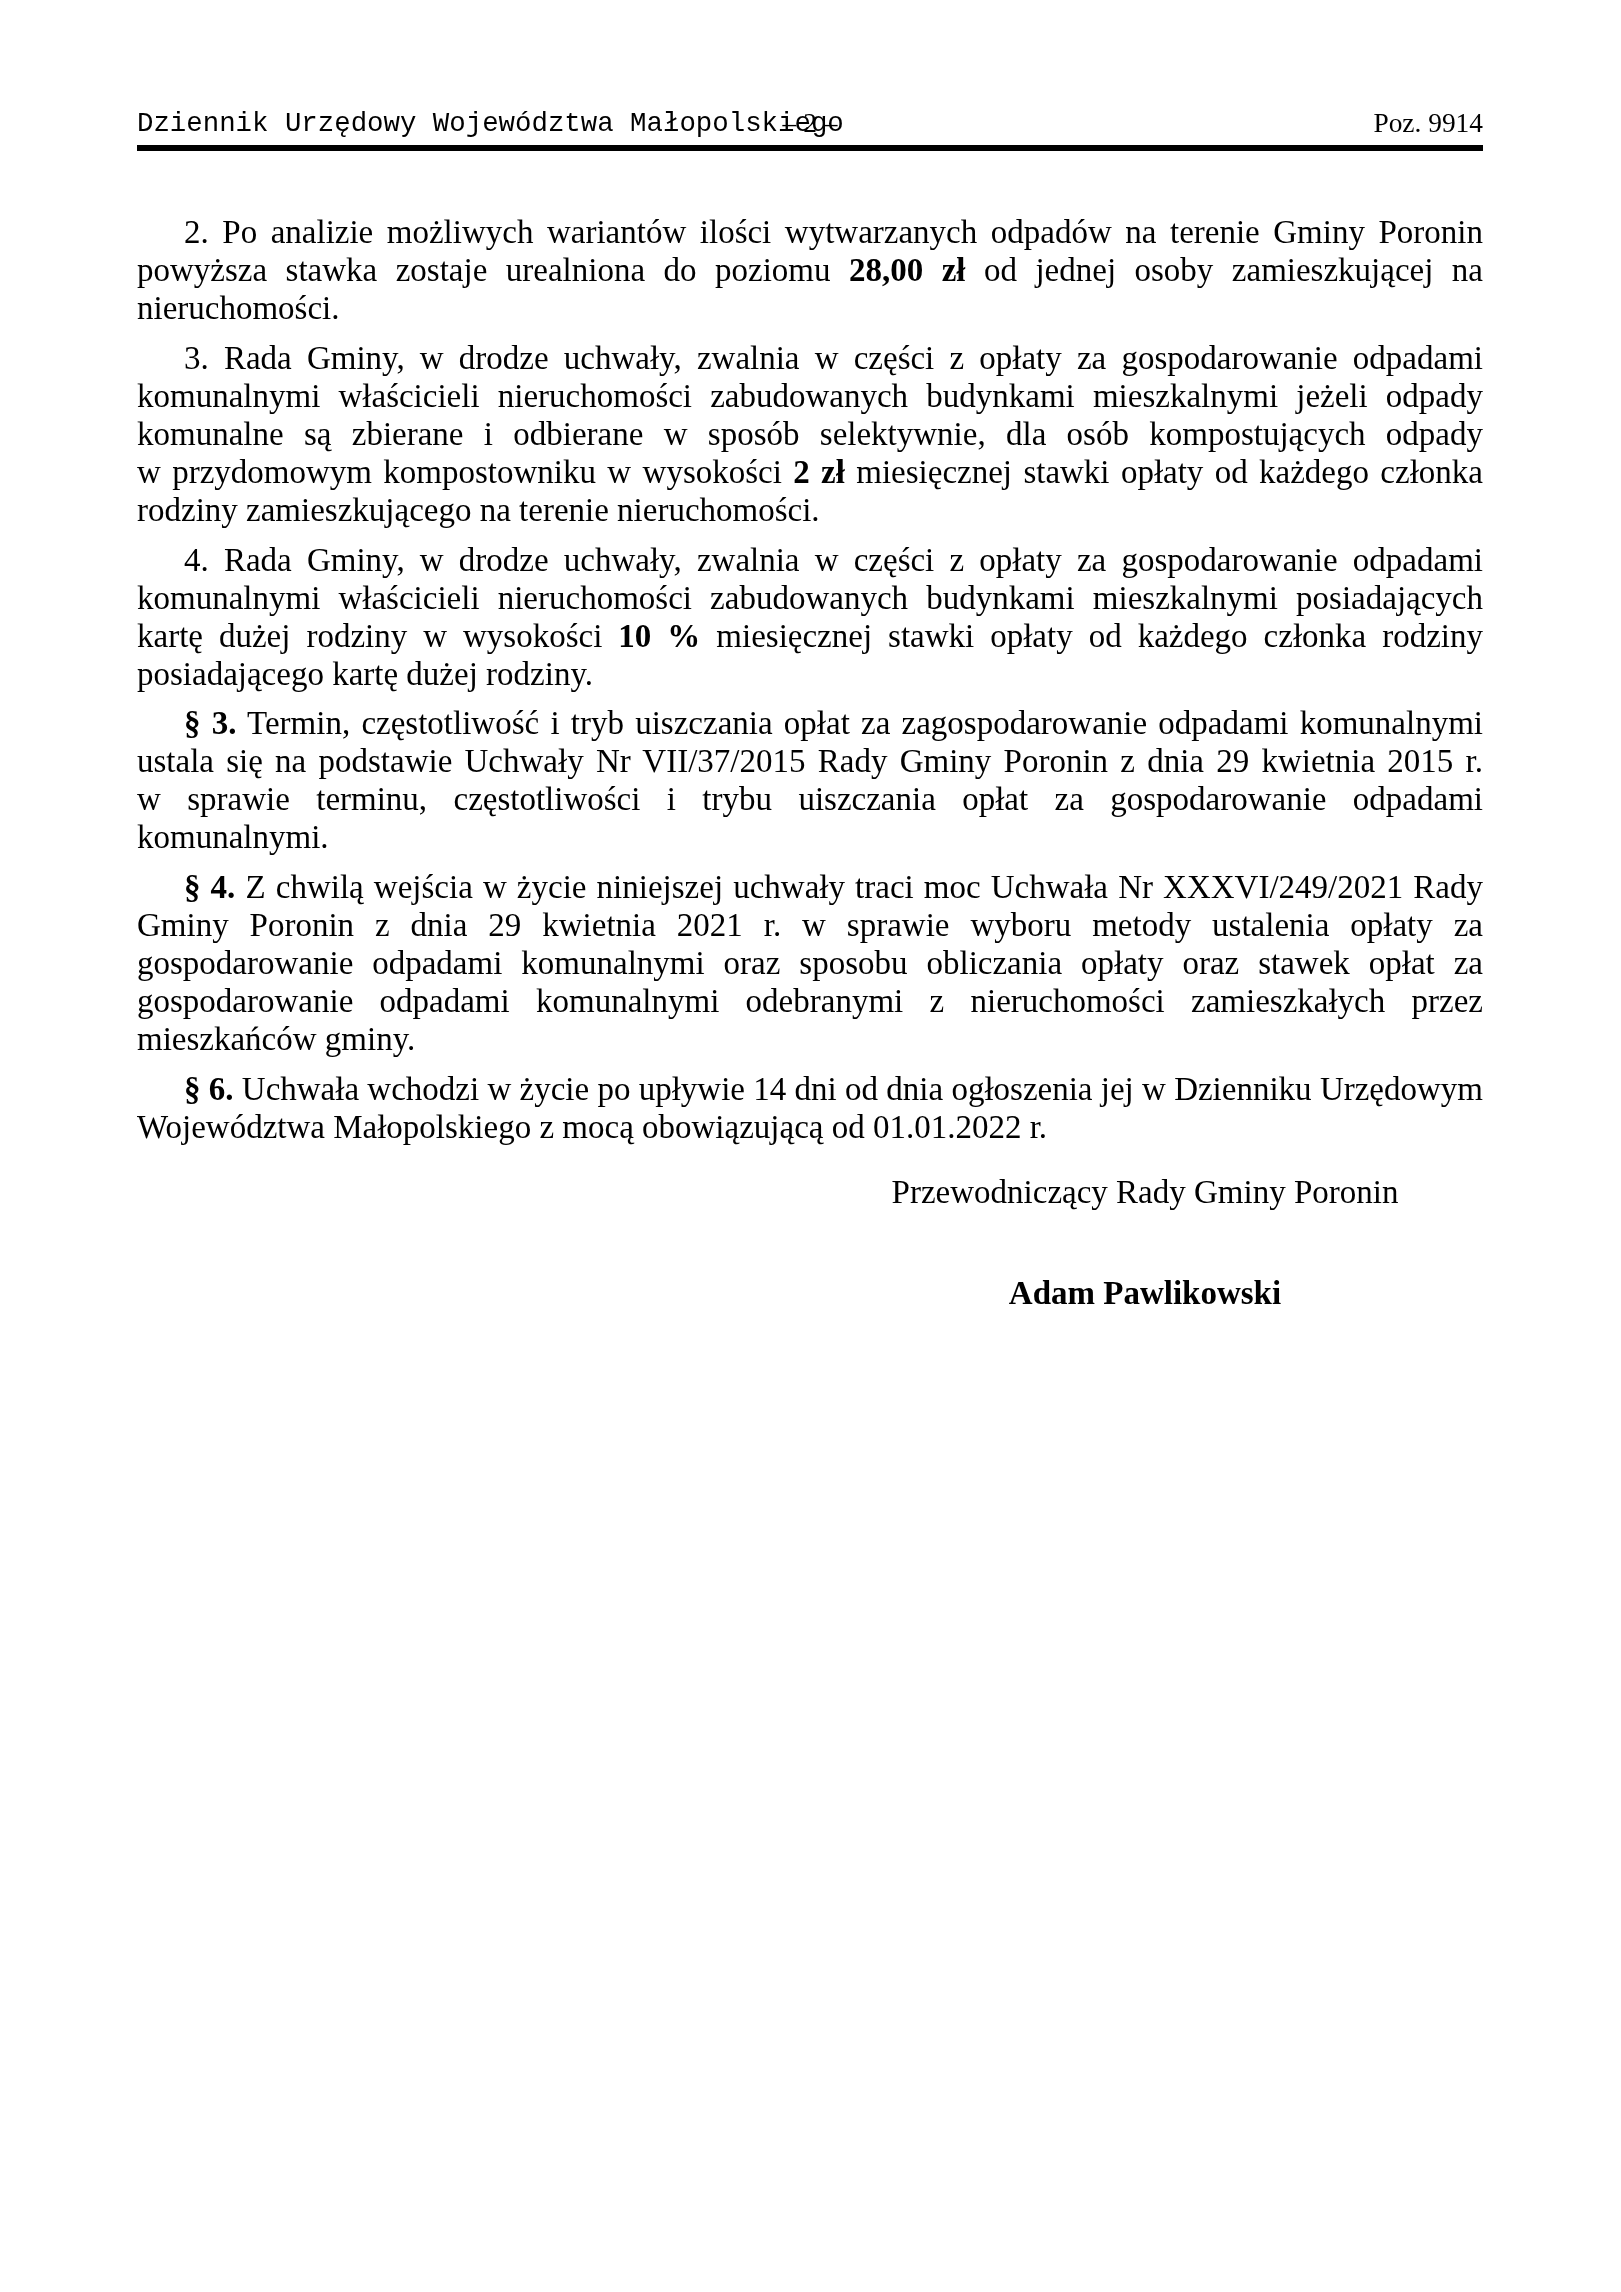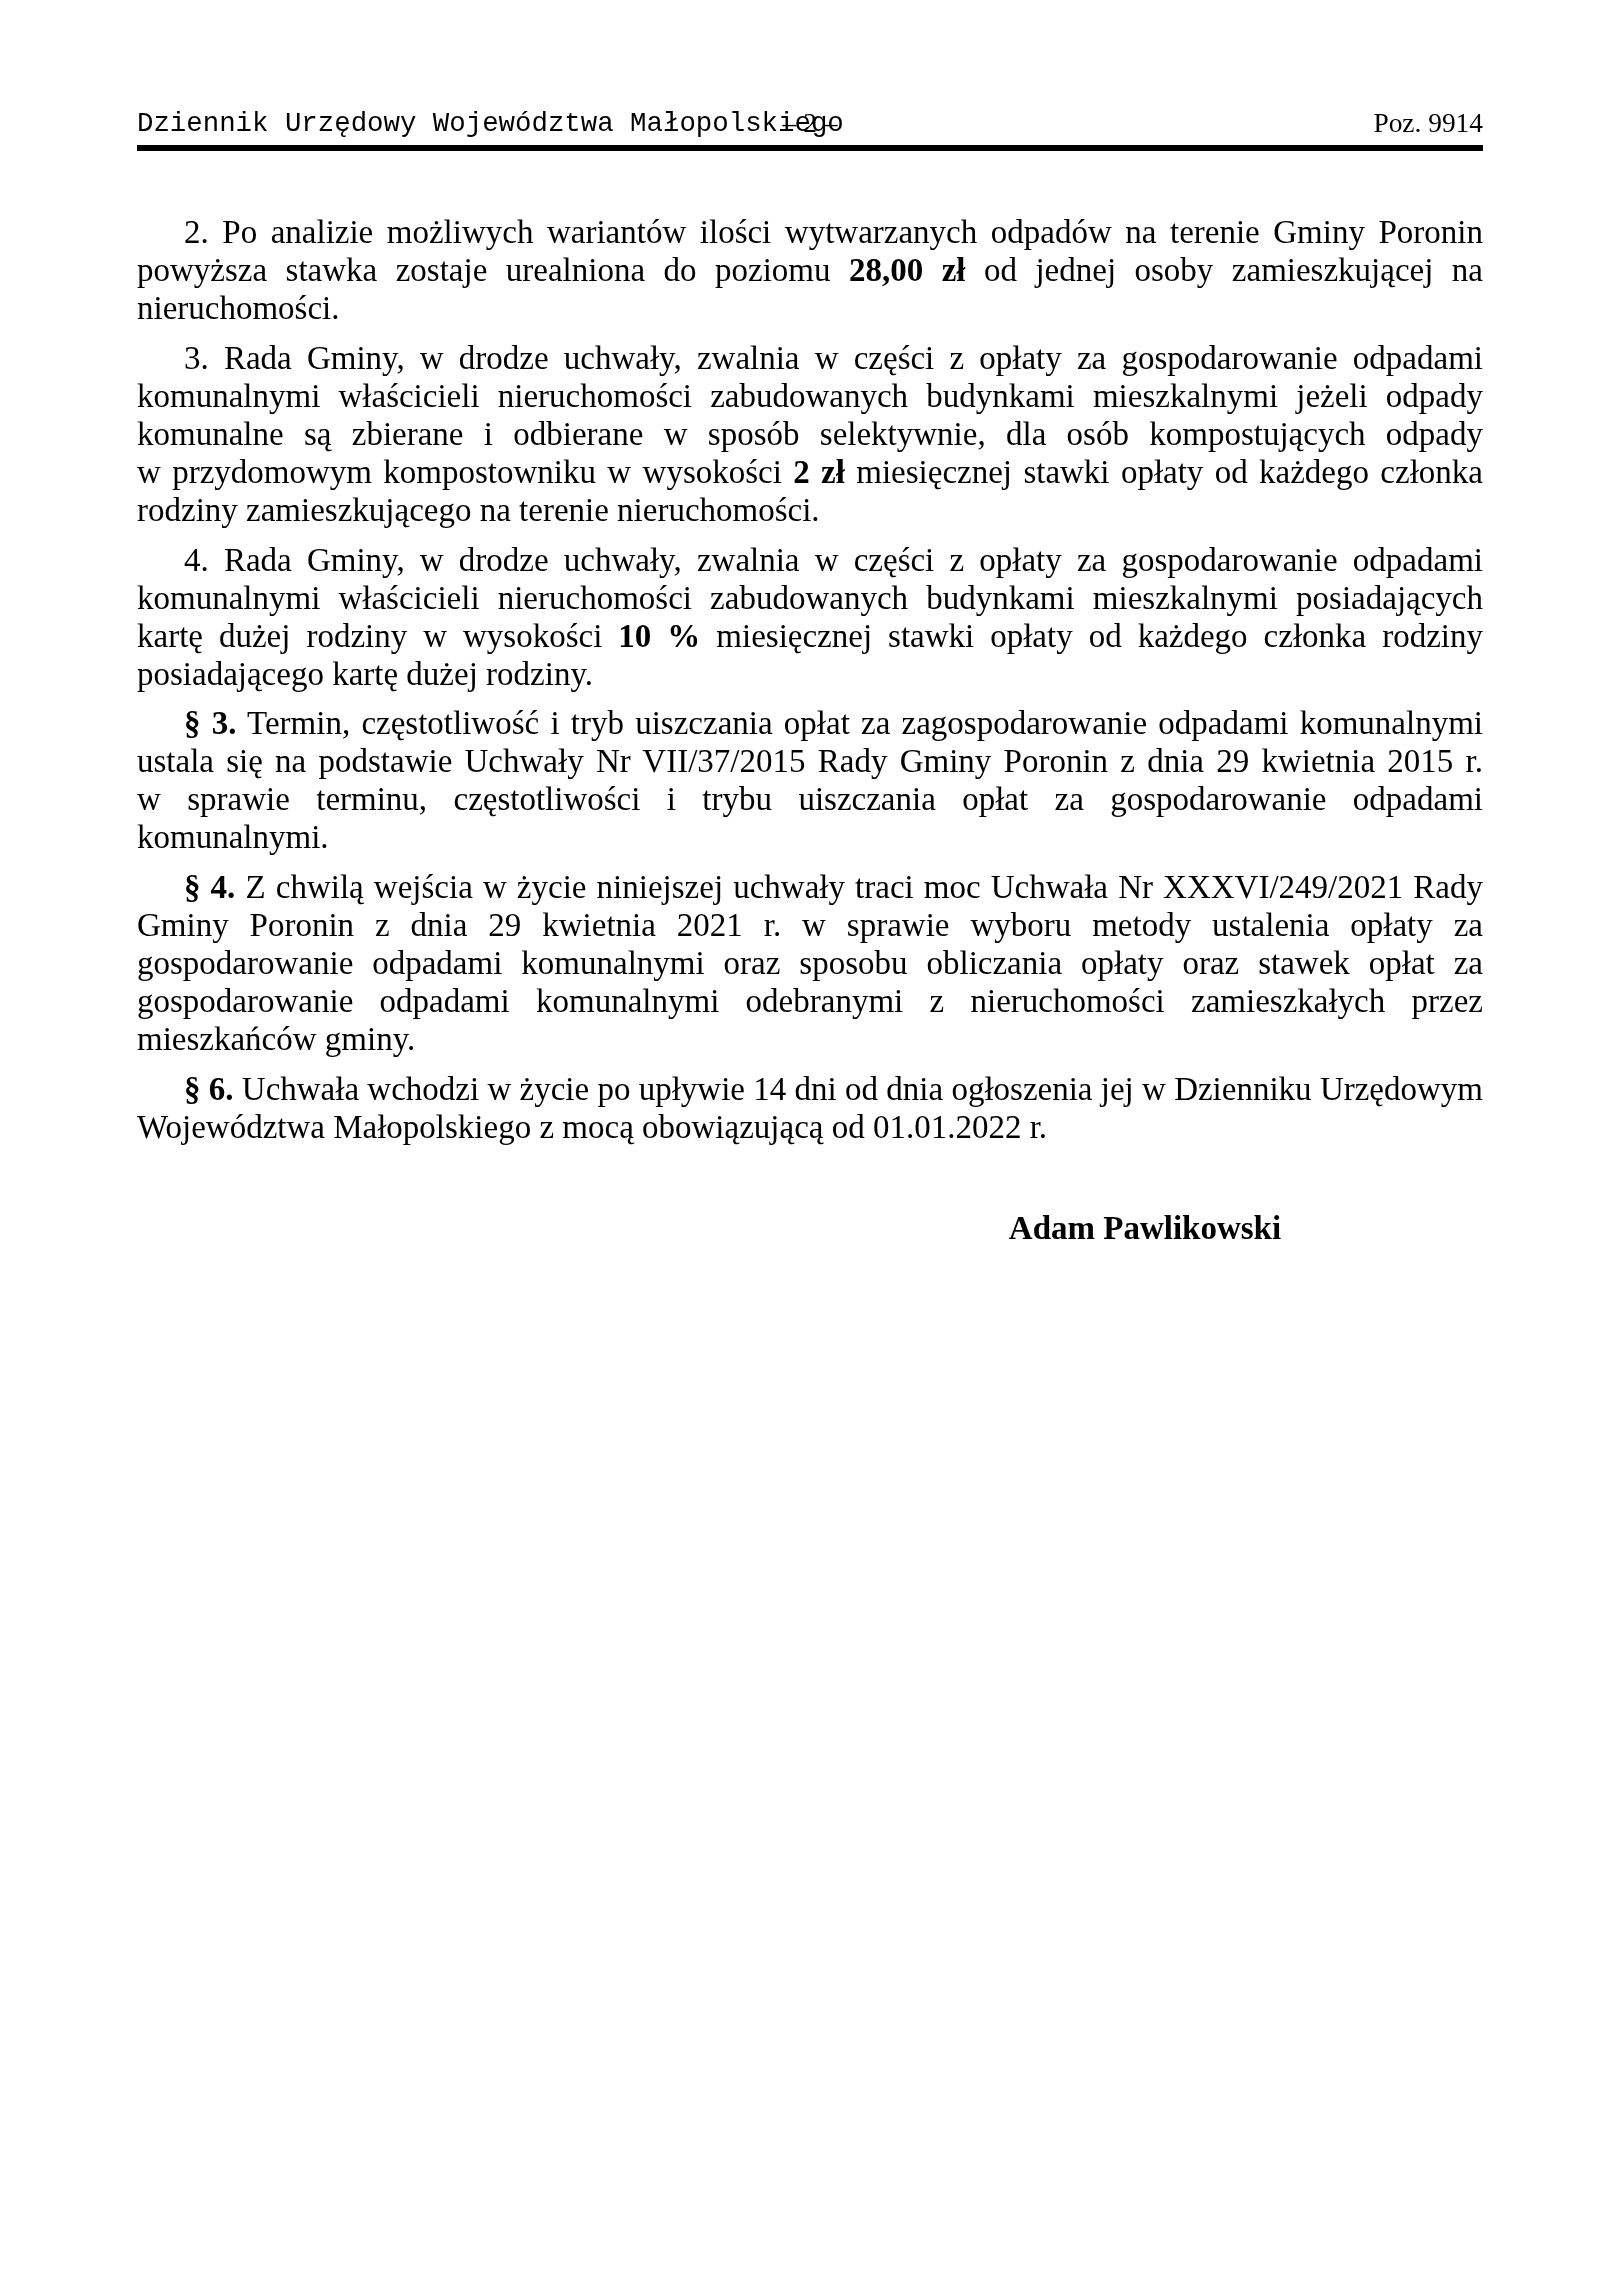--- a/index.html
+++ b/index.html
@@ -75,18 +75,19 @@
     <div>
         <p class="para"><span class="">2. Po analizie możliwych wariantów ilości wytwarzanych odpadów na terenie Gminy Poronin powyższa stawka zostaje urealniona do poziomu </span><span class="b">28,00 zł</span><span class=""> od jednej osoby zamieszkującej na nieruchomości.</span></p>
         <p class="para"><span class="">3. Rada Gminy, w&nbsp;drodze uchwały, zwalnia w&nbsp;części z&nbsp;opłaty za gospodarowanie odpadami komunalnymi właścicieli nieruchomości zabudowanych budynkami mieszkalnymi jeżeli odpady komunalne są zbierane i&nbsp;odbierane w&nbsp;sposób selektywnie, dla osób kompostujących odpady w&nbsp;przydomowym kompostowniku w&nbsp;wysokości </span><span class="b">2&nbsp;zł</span><span class=""> miesięcznej stawki opłaty od każdego członka rodziny zamieszkującego na terenie nieruchomości.</span></p>
         <p class="para"><span class="">4. Rada Gminy, w&nbsp;drodze uchwały, zwalnia w&nbsp;części z&nbsp;opłaty za gospodarowanie odpadami komunalnymi właścicieli nieruchomości zabudowanych budynkami mieszkalnymi posiadających kartę dużej rodziny w&nbsp;wysokości </span><span class="b">10&nbsp;%</span><span class=""> miesięcznej stawki opłaty od każdego członka rodziny posiadającego kartę dużej rodziny.</span></p>
         <p class="para"><span class="b">§&nbsp;3.</span><span class=""> Termin, częstotliwość i&nbsp;tryb uiszczania opłat za zagospodarowanie odpadami komunalnymi ustala się na podstawie Uchwały Nr VII/37/2015 Rady Gminy Poronin z&nbsp;dnia 29&nbsp;kwietnia 2015&nbsp;r. w&nbsp;sprawie terminu, częstotliwości i&nbsp;trybu uiszczania opłat za gospodarowanie odpadami komunalnymi.</span></p>
         <p class="para"><span class="b">§&nbsp;4.</span><span class=""> Z&nbsp;chwilą wejścia w&nbsp;życie niniejszej uchwały traci moc Uchwała Nr XXXVI/249/2021 Rady Gminy Poronin z&nbsp;dnia 29&nbsp;kwietnia 2021&nbsp;r.  w&nbsp;sprawie wyboru metody ustalenia opłaty za gospodarowanie odpadami komunalnymi oraz sposobu obliczania opłaty oraz stawek opłat za gospodarowanie odpadami komunalnymi odebranymi z&nbsp;nieruchomości zamieszkałych przez mieszkańców gminy.</span></p>
         <p class="para"><span class="b">§&nbsp;6.</span><span class=""> Uchwała wchodzi w&nbsp;życie po upływie 14&nbsp;dni od dnia ogłoszenia jej w&nbsp;Dzienniku Urzędowym Województwa Małopolskiego z&nbsp;mocą obowiązującą od 01.01.2022&nbsp;r.</span></p>
       </div>
 
     <div class="signature">
+      <p class="sig-role">Przewodniczący Rady Gminy Poronin</p>
       <p class="sig-name">Adam Pawlikowski</p>
     </div>
   </div>
 
 </div>
 
 
 </body></html>

